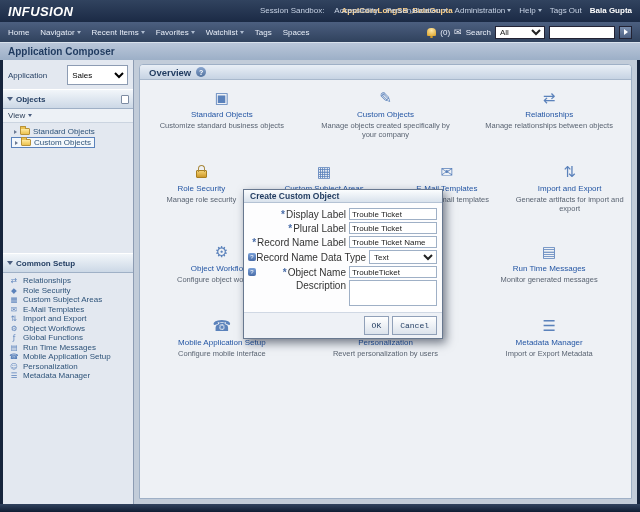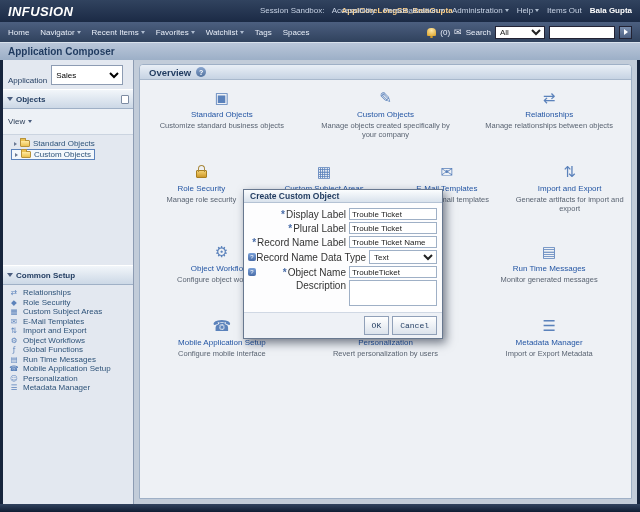--- a/index.html
+++ b/index.html
@@ -27,27 +27,27 @@
   .menu-right input{width:66px;padding:0 2px}
   .go-btn{width:13px;height:13px;border:1px solid #223;background:linear-gradient(#7a8eae,#4c5f80);display:flex;align-items:center;justify-content:center;cursor:pointer}
   .cr{width:0;height:0;border-top:3px solid transparent;border-bottom:3px solid transparent;border-left:4px solid #fff}
   
   .title-bar{position:absolute;left:0;top:42px;width:640px;height:18px;background:linear-gradient(#b9c6d9,#9cafc7);border-top:1px solid #d8e1ec;display:flex;align-items:center;padding:0 8px;z-index:4}
   .title-bar .t{font-size:10px;font-weight:bold;color:#1f3a5f}
   
   .workspace{position:absolute;left:3px;top:60px;width:634px;height:444px;display:flex;background:#c2ccd9}
   
   .sidebar{width:131px;background:#e3e8f0;border-right:1px solid #8d9cb3;display:flex;flex-direction:column;font-size:8px}
-  .app-row{display:flex;align-items:flex-end;gap:4px;padding:5px 5px 4px 5px}
+  .app-row{display:flex;align-items:center;gap:20px;padding:5px 5px 4px 5px}
   .app-row label{color:#1f3a5f}
   .app-row select{font-size:8px;height:20px;width:72px;border:1px solid #8d9cb3;background:#fff}
   .panel-header{height:20px;background:linear-gradient(#f2f6fa,#ccd8e6);border-top:1px solid #fff;border-bottom:1px solid #9fb0c6;display:flex;align-items:center;gap:3px;padding:0 4px;color:#1f3a5f;font-weight:bold;cursor:pointer}
   .disc{width:0;height:0;border-left:3px solid transparent;border-right:3px solid transparent;border-top:4px solid #4a5d7e}
   .ph-icon{margin-left:auto;width:8px;height:9px;background:#fff;border:1px solid #7d8ca3;border-radius:1px}
-  .view-bar{height:26px;background:#edf1f6;border-bottom:1px solid #cbd4e0;display:flex;align-items:center;gap:3px;padding:0 5px;color:#2b3d57;cursor:pointer}
+  .view-bar{height:14px;background:#edf1f6;border-bottom:1px solid #cbd4e0;display:flex;align-items:center;gap:3px;padding:0 5px;color:#2b3d57;cursor:pointer}
   .cdd{width:0;height:0;border-left:2.5px solid transparent;border-right:2.5px solid transparent;border-top:3px solid #4a5d7e}
   .tree{padding:3px 0 3px 8px;height:34px}
   .tree-item{display:flex;align-items:center;gap:3px;height:11px;color:#2e5379;cursor:pointer;width:max-content;padding:0 3px}
   .tree-item.selected{border:1px solid #5b82bb;background:#f4f8fc}
   .twisty{width:0;height:0;border-top:2.5px solid transparent;border-bottom:2.5px solid transparent;border-left:3.5px solid #6b7a94}
   .folder{position:relative;width:10px;height:7px;background:linear-gradient(#ffe9a0,#ecc24f);border:1px solid #b8923a;border-radius:1px;flex:none}
   .folder::before{content:"";position:absolute;top:-3px;left:-1px;width:4px;height:2px;background:#ecc24f;border:1px solid #b8923a;border-bottom:none;border-radius:1px 1px 0 0}
   .spacer{height:96px}
   .setup-list{padding:3px 0}
   .setup-item{display:flex;align-items:center;gap:4px;height:9.5px;padding:0 6px;color:#2e5379;cursor:pointer;white-space:nowrap}
@@ -89,21 +89,21 @@
 <body>
 
 <div class="brand-bar">
   <span class="logo">INFUSION</span>
   <span class="session"><span>Session Sandbox:</span><b>ApplCoreLongSB_BalaGupta</b></span>
   <span class="utility">
     <a>Accessibility</a>
     <a><span>Personalization</span><i class="cd"></i></a>
     <a><span>Administration</span><i class="cd"></i></a>
     <a><span>Help</span><i class="cd"></i></a>
-    <a>Items Out</a>
+    <a>Tags Out</a>
     <span class="user">Bala Gupta</span>
   </span>
 </div>
 
 <div class="menu-bar">
   <a>Home</a>
   <a><span>Navigator</span><i class="cd"></i></a>
   <a><span>Recent Items</span><i class="cd"></i></a>
   <a><span>Favorites</span><i class="cd"></i></a>
   <a><span>Watchlist</span><i class="cd"></i></a>

